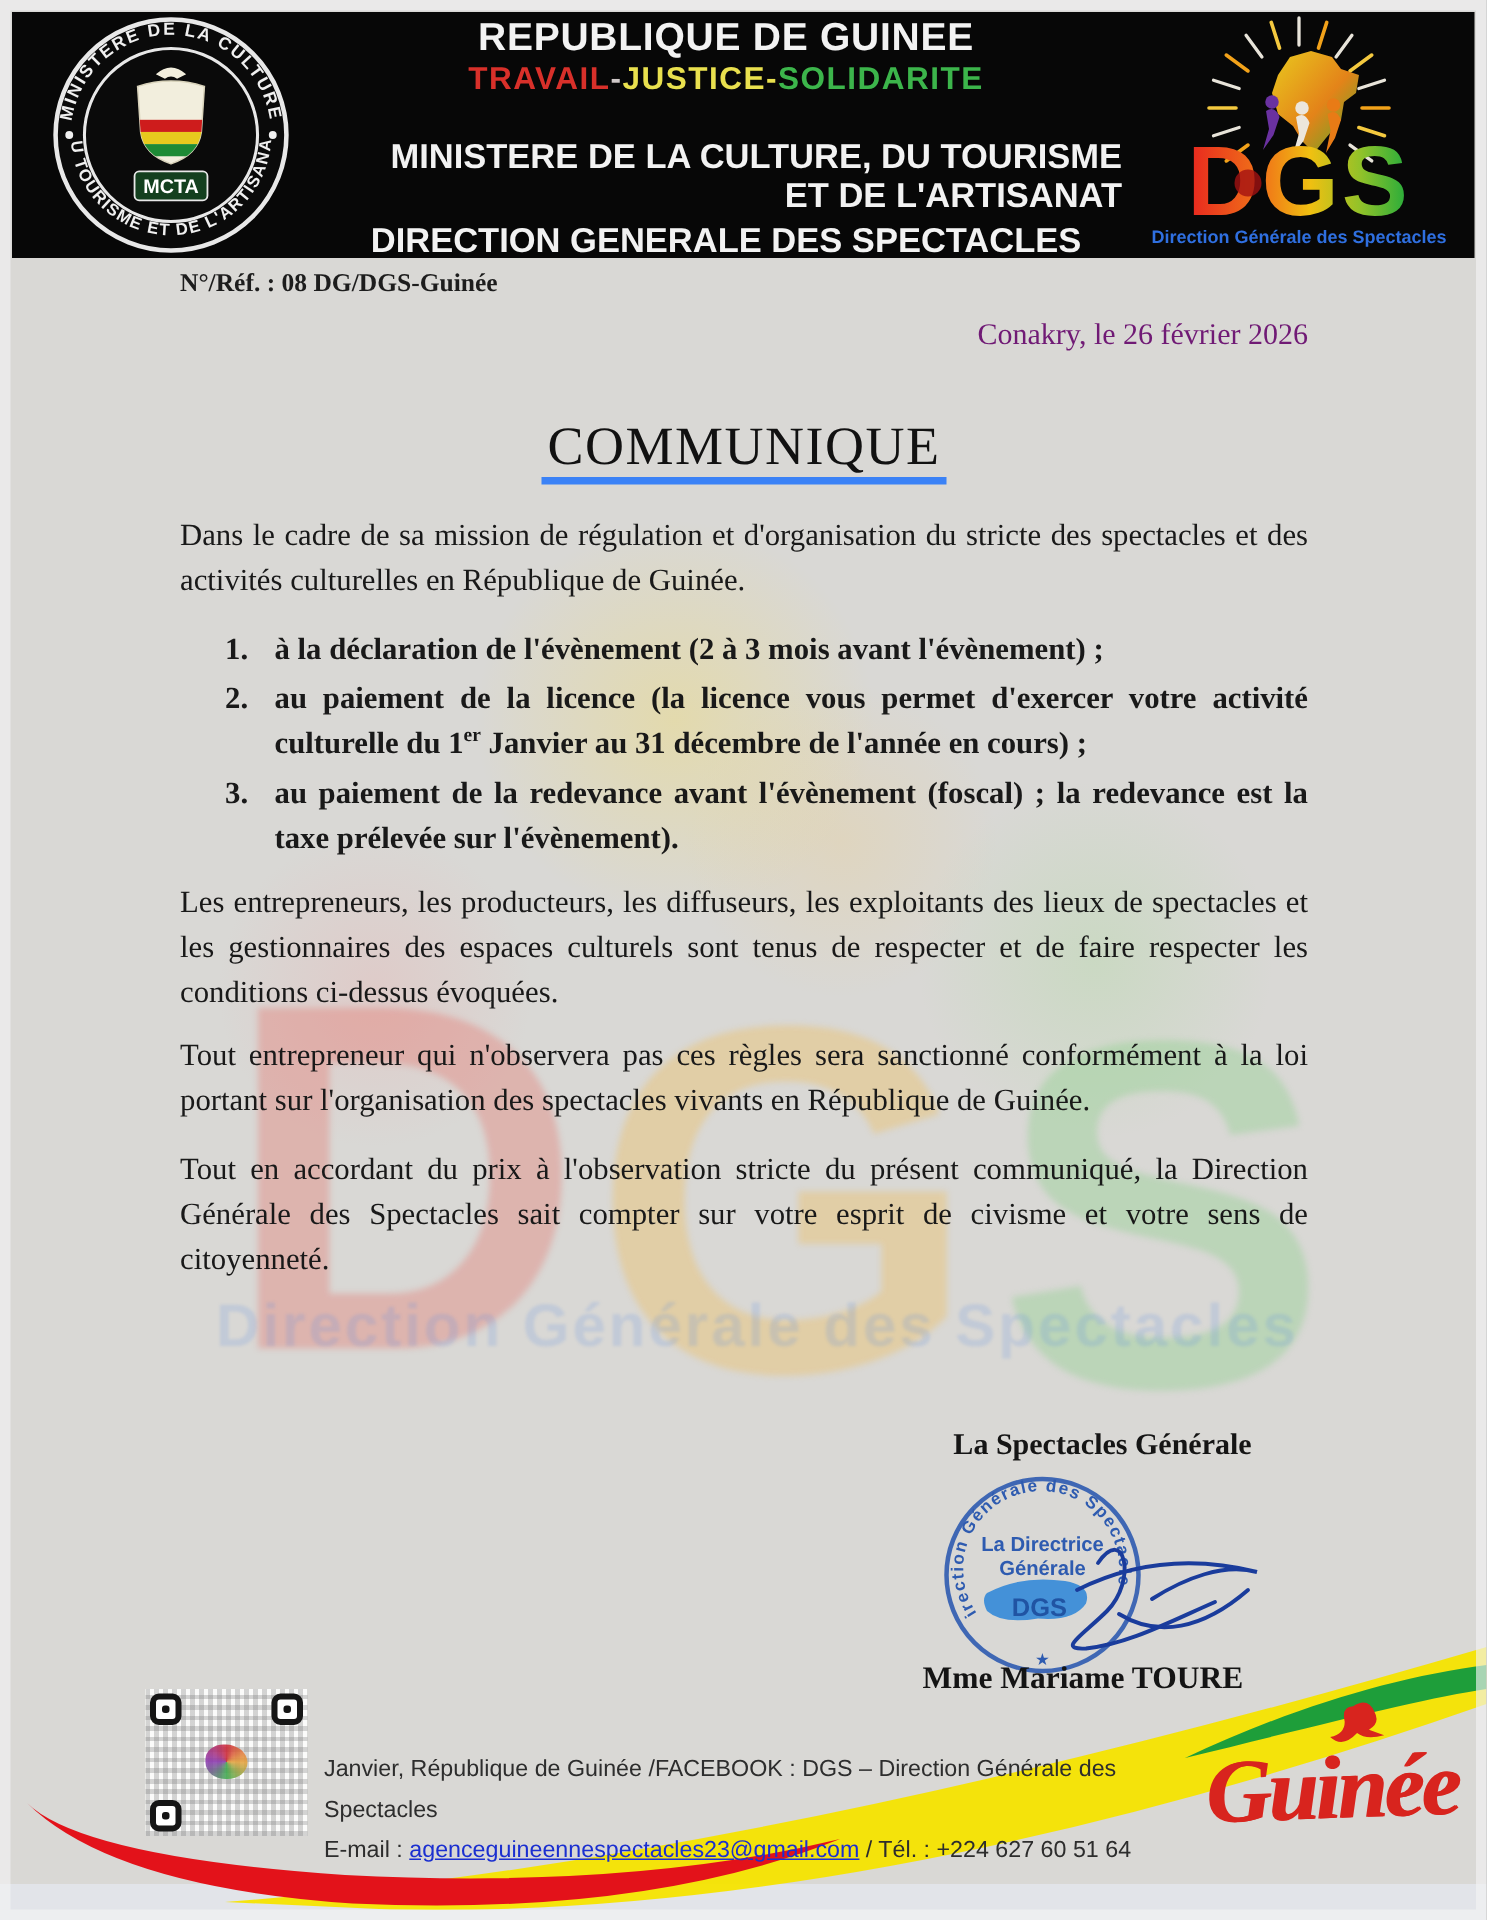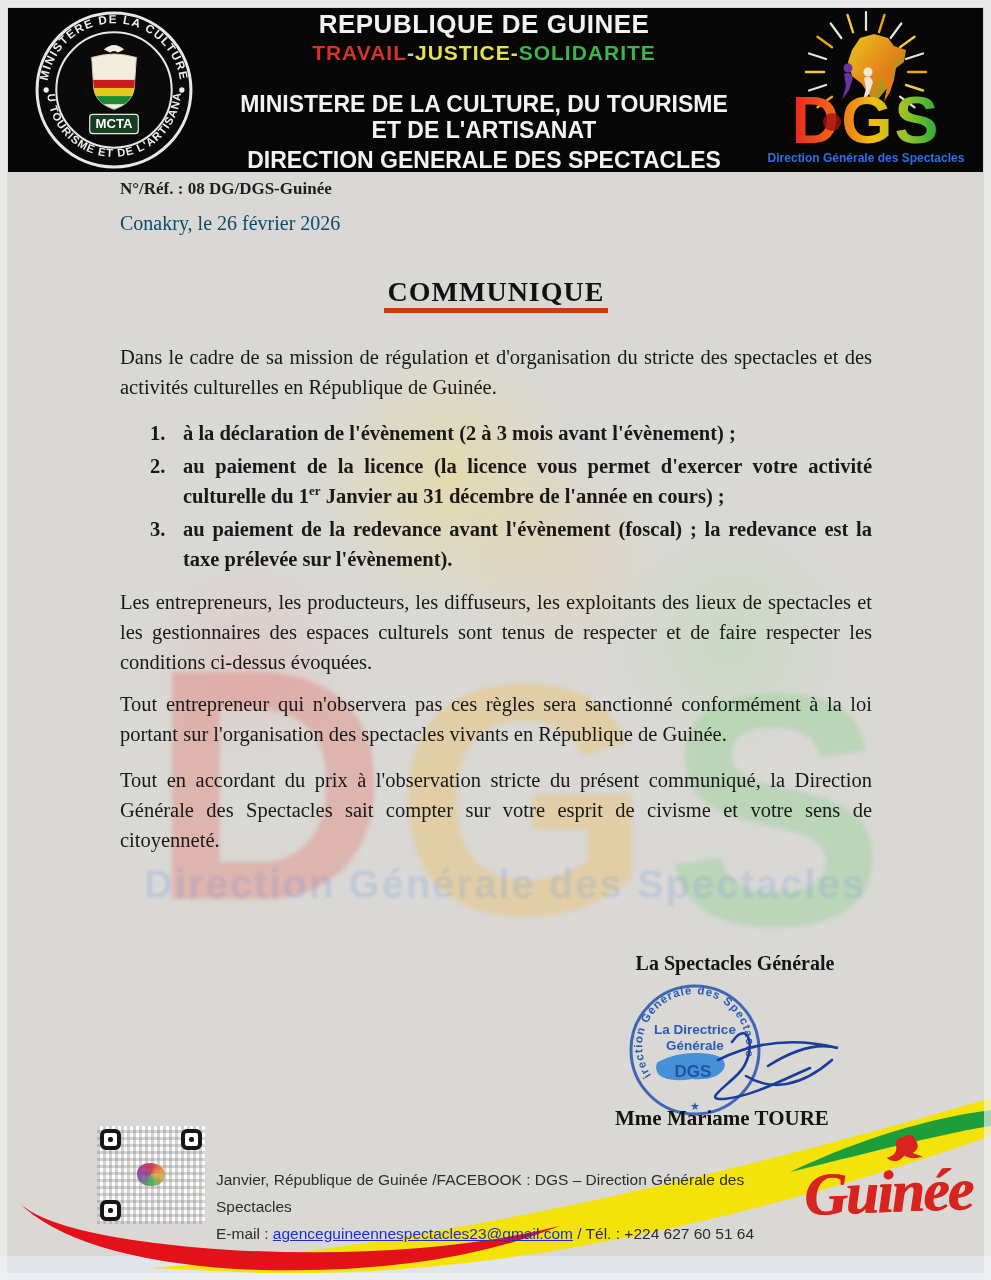--- a/index.html
+++ b/index.html
@@ -15,31 +15,31 @@
   .seal-wrap { width:212px; display:flex; justify-content:center; }
   .header-center { flex:1; text-align:center; color:#f2f2f2;
                    font-family:"Liberation Sans", sans-serif; font-weight:bold; padding-top:2px; }
   .hc-republic { font-size:26px; letter-spacing:.5px; }
   .hc-motto { font-size:21px; letter-spacing:1px; margin-top:1px; }
   .hc-motto span:nth-child(1){ color:#d8302a; }
   .hc-motto span:nth-child(2){ color:#cfc8c8; }
   .hc-motto span:nth-child(3){ color:#e9e04e; }
   .hc-motto span:nth-child(4){ color:#e9e04e; }
   .hc-motto span:nth-child(5){ color:#3cb54b; }
-  .hc-ministry { font-size:23px; margin-top:26px; line-height:26px; }
+  .hc-ministry { font-size:23px; margin-top:26px; line-height:26px;text-align:right; }
   .hc-direction { font-size:23px; margin-top:4px; }
   .dgs-wrap { width:235px; display:flex; justify-content:center; }
 
   
   .ref-line { position:absolute; left:120px; top:179px; font-size:17px; font-weight:bold; color:#1d1d1d; z-index:4; }
-  .dateline { position:absolute; left:120px; top:212px; width:752px; 
-              font-size:20px; color:#0c4a6e; z-index:4; }
+  .dateline { position:absolute; left:120px; top:212px; width:752px; text-align:right;
+              font-size:20px; color:#701a75; z-index:4; }
   .doc-title { position:absolute; left:120px; top:276px; width:752px; text-align:center; z-index:4; }
-  .doc-title span { font-size:28px; font-weight:bold; letter-spacing:1px; color:#111;
-                    border-bottom:5px solid #c2410c; padding:0 4px 1px; }
+  .doc-title span { font-size:36px; font-weight:normal; letter-spacing:1px; color:#111;
+                    border-bottom:5px solid #3b82f6; padding:0 4px 1px; }
 
   
   .content { position:absolute; left:120px; top:342px; width:752px; z-index:4;
              font-size:20.5px; line-height:30px; color:#191919; text-align:justify; }
   .content p { margin-bottom:16px; }
   .content p:nth-of-type(2) { margin-bottom:12px; }
   .olist { margin:0 0 13px 0; }
   .li { display:flex; padding-left:30px; font-weight:bold; margin-bottom:3px; }
   .li .num { width:33px; flex:none; }
   .li .txt { flex:1; text-align:justify; }

